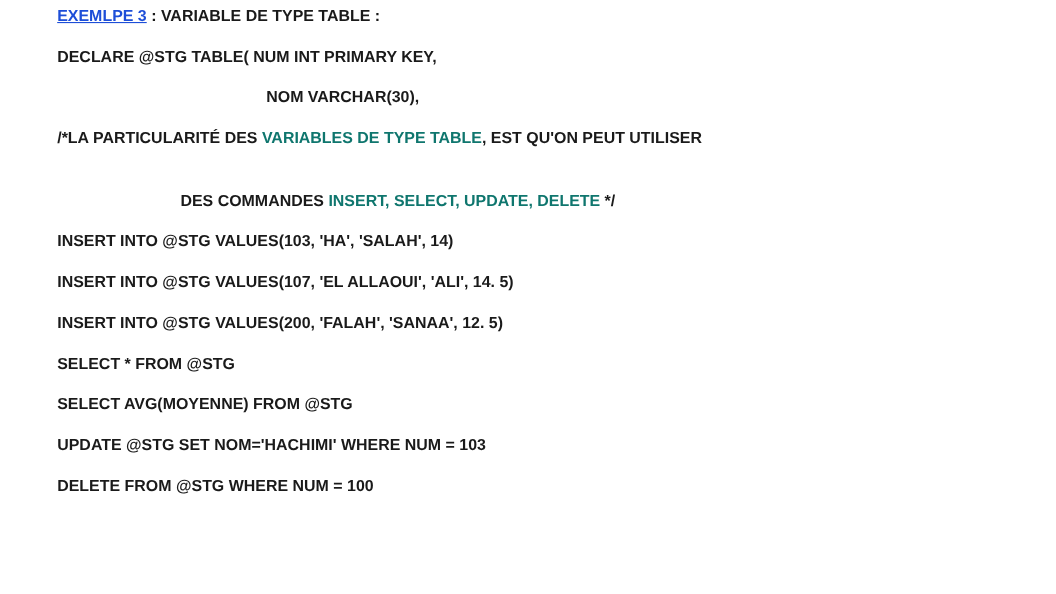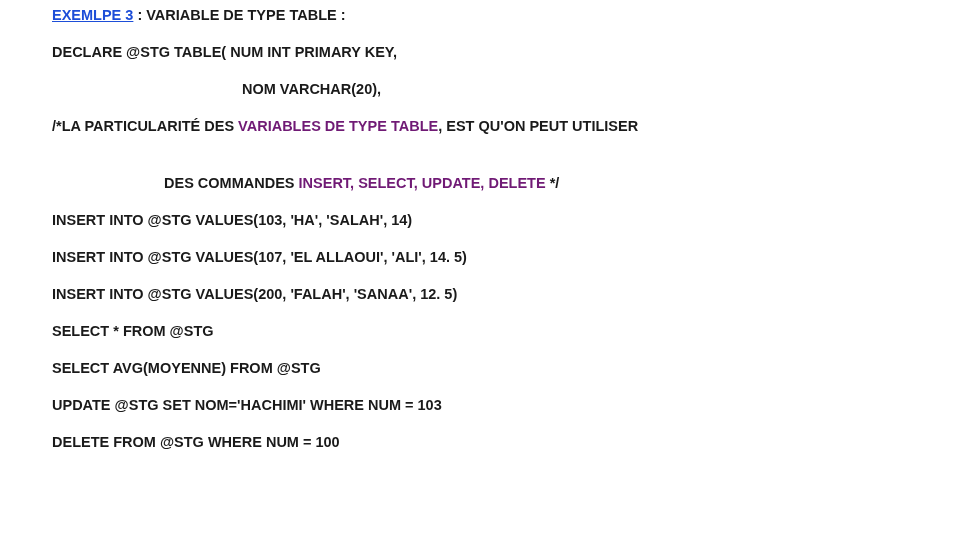--- a/index.html
+++ b/index.html
@@ -17,33 +17,33 @@
   }
   .page {
     padding: 6px 40px 0 52px;
   }
   .line {
     margin: 0 0 19px 0;
     white-space: pre;
   }
   .indent1 { padding-left: 190px; }
   .indent2 { padding-left: 112px; margin-top: 38px; }
-  .red { color: #701a75; }
+  .red { color: #0f766e; }
   .red-u { color: #1d4ed8; text-decoration: underline; }
 </style>
 </head>
 <body>
 
 <div class="page">
 
   <p class="line"><span class="red-u">EXEMLPE 3</span><span> : VARIABLE DE TYPE TABLE :</span></p>
 
   <p class="line">DECLARE @STG TABLE( NUM INT PRIMARY KEY,</p>
 
-  <p class="line indent1">NOM VARCHAR(20),</p>
+  <p class="line indent1">NOM VARCHAR(30),</p>
 
   <p class="line"><span>/*LA PARTICULARITÉ DES </span><span class="red">VARIABLES DE TYPE TABLE</span><span>, EST QU'ON PEUT UTILISER</span></p>
 
   <p class="line indent2"><span>DES COMMANDES </span><span class="red">INSERT, SELECT, UPDATE, DELETE</span><span> */</span></p>
 
   <p class="line">INSERT INTO @STG VALUES(103, 'HA', 'SALAH', 14)</p>
   <p class="line">INSERT INTO @STG VALUES(107, 'EL ALLAOUI', 'ALI', 14. 5)</p>
   <p class="line">INSERT INTO @STG VALUES(200, 'FALAH', 'SANAA', 12. 5)</p>
   <p class="line">SELECT * FROM @STG</p>
   <p class="line">SELECT AVG(MOYENNE) FROM @STG</p>

